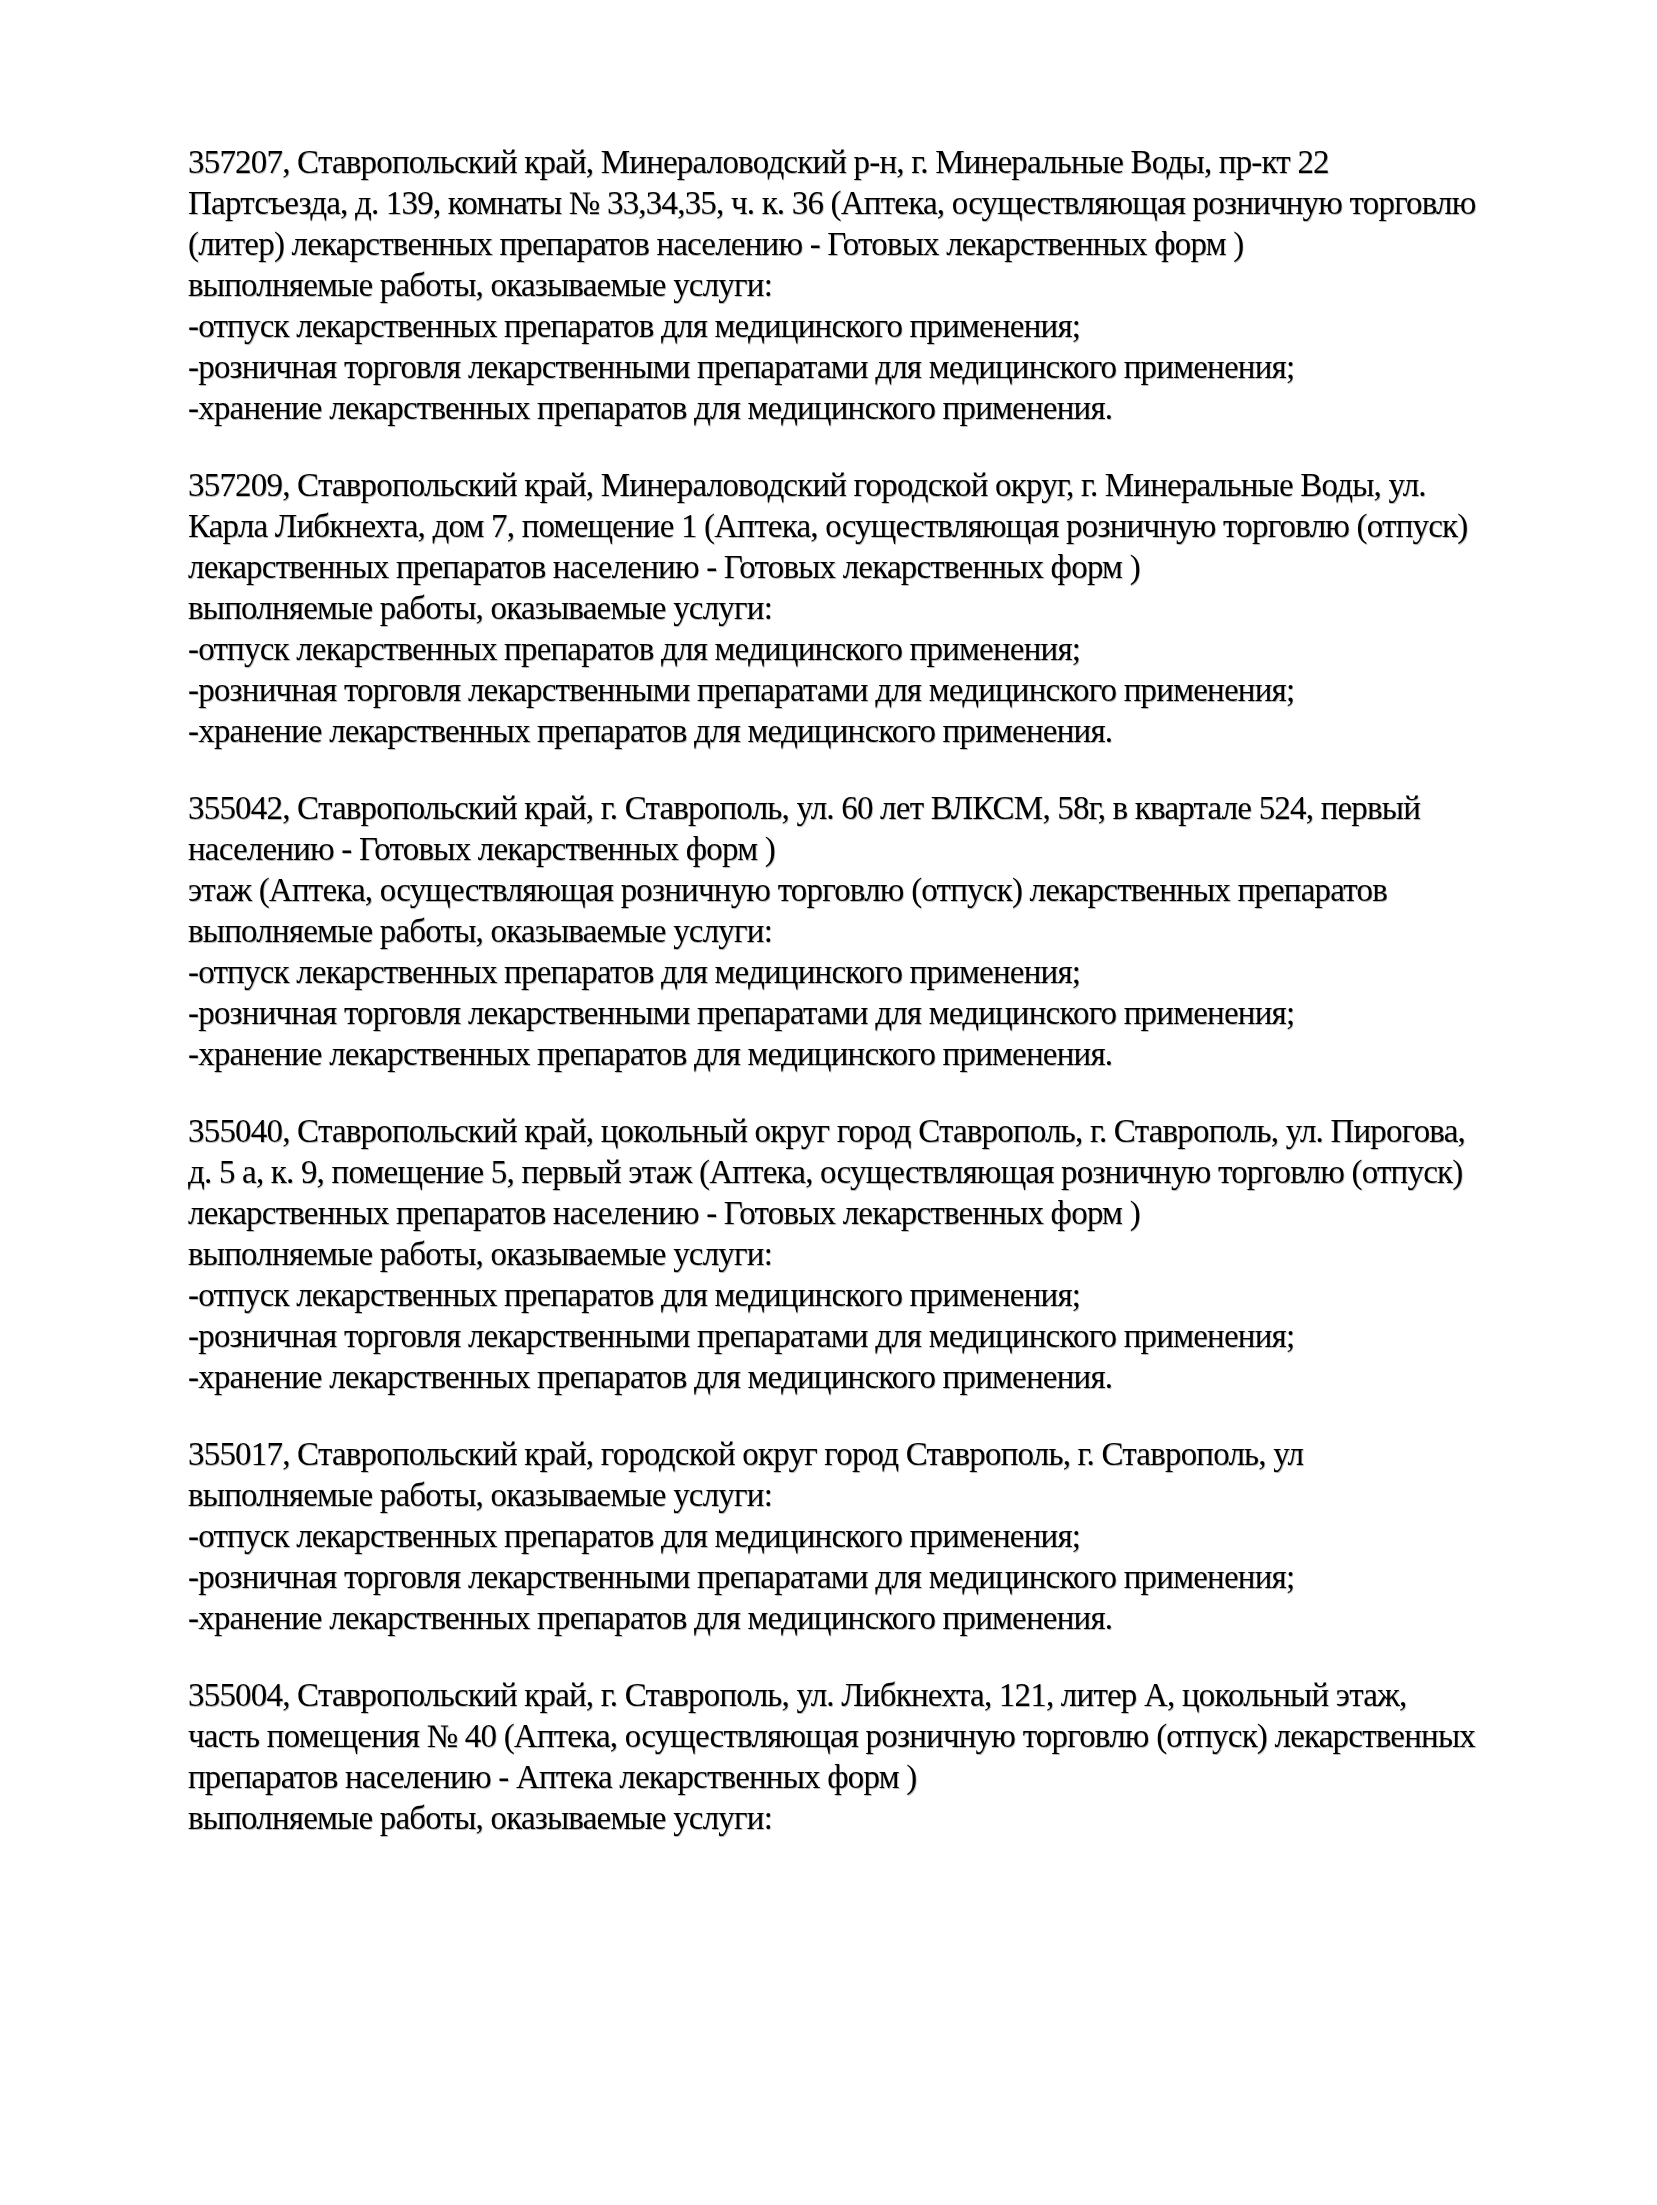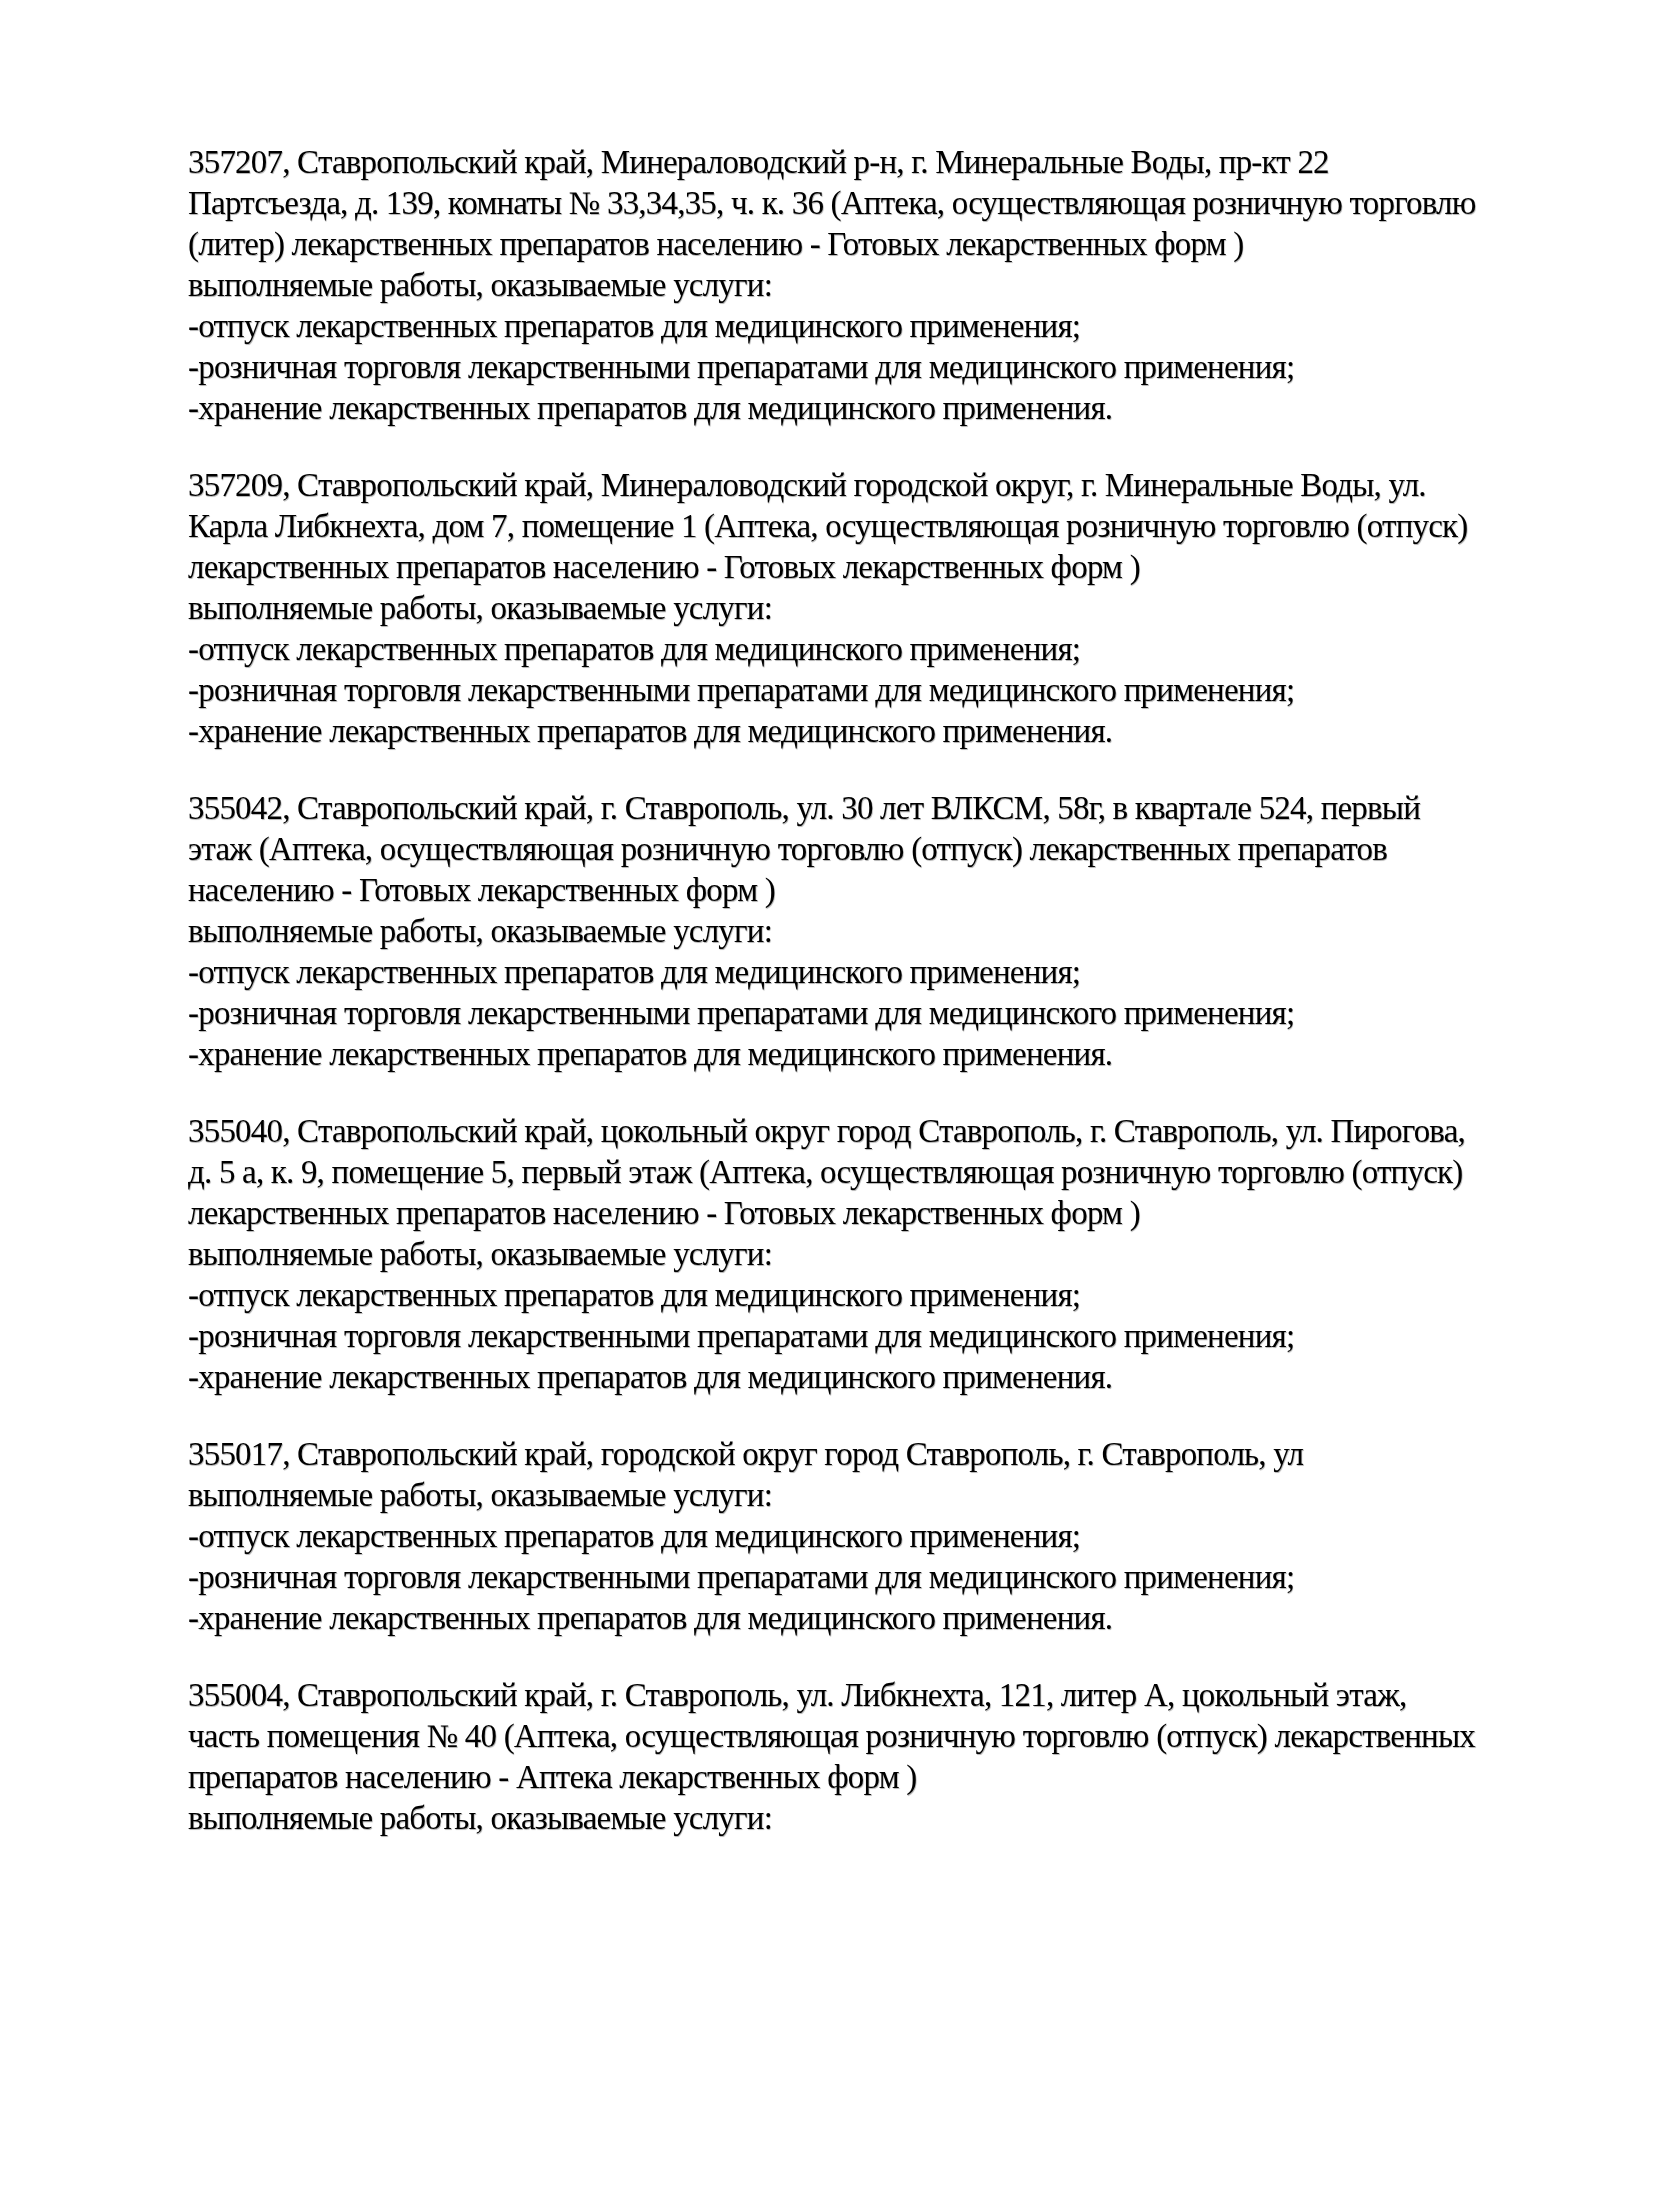--- a/index.html
+++ b/index.html
@@ -47,23 +47,23 @@
     <div class="line">357209, Ставропольский край, Минераловодский городской округ, г. Минеральные Воды, ул.</div>
     <div class="line">Карла Либкнехта, дом 7, помещение 1 (Аптека, осуществляющая розничную торговлю (отпуск)</div>
     <div class="line">лекарственных препаратов населению - Готовых лекарственных форм )</div>
     <div class="line">выполняемые работы, оказываемые услуги:</div>
     <div class="line">-отпуск лекарственных препаратов для медицинского применения;</div>
     <div class="line">-розничная торговля лекарственными препаратами для медицинского применения;</div>
     <div class="line">-хранение лекарственных препаратов для медицинского применения.</div>
   </section>
 
   <section class="entry">
-    <div class="line">355042, Ставропольский край, г. Ставрополь, ул. 30 лет ВЛКСМ, 58г, в квартале 524, первый</div>
+    <div class="line">355042, Ставропольский край, г. Ставрополь, ул. 60 лет ВЛКСМ, 58г, в квартале 524, первый</div>
+    <div class="line">населению - Готовых лекарственных форм )</div>
     <div class="line">этаж (Аптека, осуществляющая розничную торговлю (отпуск) лекарственных препаратов</div>
-    <div class="line">населению - Готовых лекарственных форм )</div>
     <div class="line">выполняемые работы, оказываемые услуги:</div>
     <div class="line">-отпуск лекарственных препаратов для медицинского применения;</div>
     <div class="line">-розничная торговля лекарственными препаратами для медицинского применения;</div>
     <div class="line">-хранение лекарственных препаратов для медицинского применения.</div>
   </section>
 
   <section class="entry">
     <div class="line">355040, Ставропольский край, цокольный округ город Ставрополь, г. Ставрополь, ул. Пирогова,</div>
     <div class="line">д. 5 а, к. 9, помещение 5, первый этаж (Аптека, осуществляющая розничную торговлю (отпуск)</div>
     <div class="line">лекарственных препаратов населению - Готовых лекарственных форм )</div>

